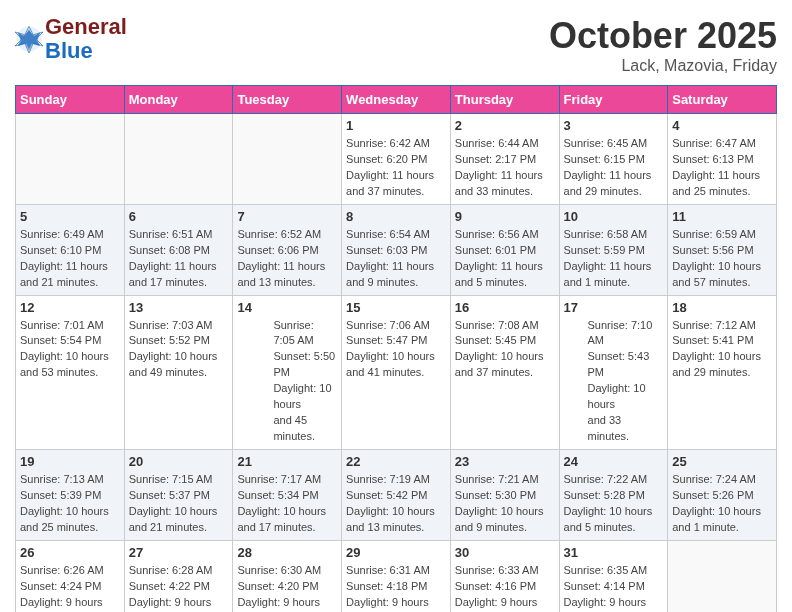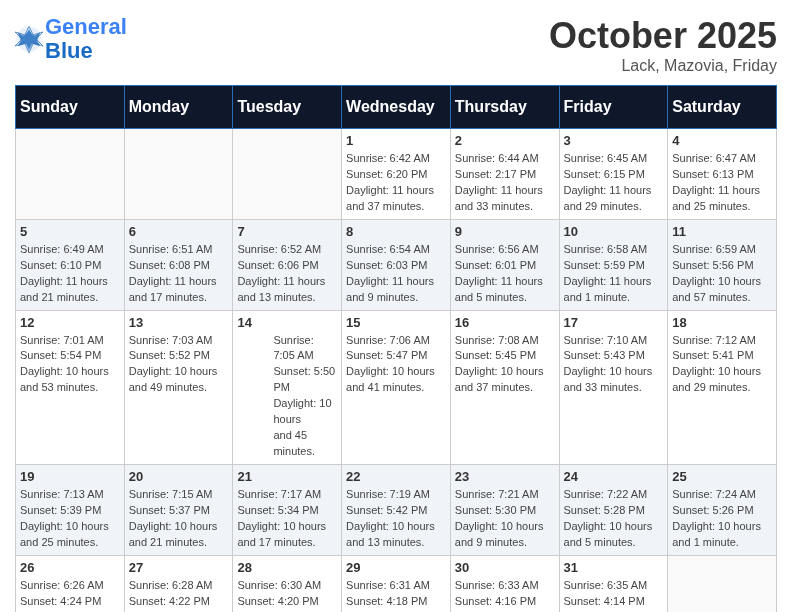--- a/index.html
+++ b/index.html
@@ -18,21 +18,21 @@
     }
     .logo {
       display: flex;
       align-items: center;
     }
     .logo-text {
       font-size: 22px;
       font-weight: bold;
       line-height: 1.1;
     }
-    .logo-general { color: #3b82f6; }
+    .logo-general { color: #7f1d1d; }
     .logo-blue { color: #1a6bc4; }
     .logo-icon {
       width: 28px;
       height: 28px;
       margin-right: 2px;
     }
     .title-block {
       text-align: right;
     }
     .month-title {
@@ -43,25 +43,25 @@
     .location {
       font-size: 16px;
       color: #555;
     }
     .calendar {
       width: 100%;
       border-collapse: collapse;
       font-size: 11px;
     }
     .calendar th {
-      background: #0f172a;
+      background: #ec4899;
       color: #fff;
-      padding: 12px 4px;
+      padding: 6px 4px;
       text-align: left;
-      font-size: 16px;
+      font-size: 13px;
       font-weight: bold;
       border: 1px solid #2a6db5;
     }
     .calendar td {
       border: 1px solid #ccc;
       vertical-align: top;
       padding: 4px;
       width: 108px;
       min-height: 80px;
       background: #fff;
@@ -240,21 +240,21 @@
         </td>
         <td>
           <div class="day-number">16</div>
           <div class="day-info" style="white-space: pre-line;">Sunrise: 7:08 AM
 Sunset: 5:45 PM
 Daylight: 10 hours
 and 37 minutes.</div>
         </td>
         <td>
           <div class="day-number">17</div>
-          <div class="day-info" style="white-space: pre-line;">Sunrise: 7:10 AM
+          <div class="day-info" style="white-space: pre-line; margin-left: 24px;">Sunrise: 7:10 AM
 Sunset: 5:43 PM
 Daylight: 10 hours
 and 33 minutes.</div>
         </td>
         <td>
           <div class="day-number">18</div>
           <div class="day-info" style="white-space: pre-line;">Sunrise: 7:12 AM
 Sunset: 5:41 PM
 Daylight: 10 hours
 and 29 minutes.</div>

